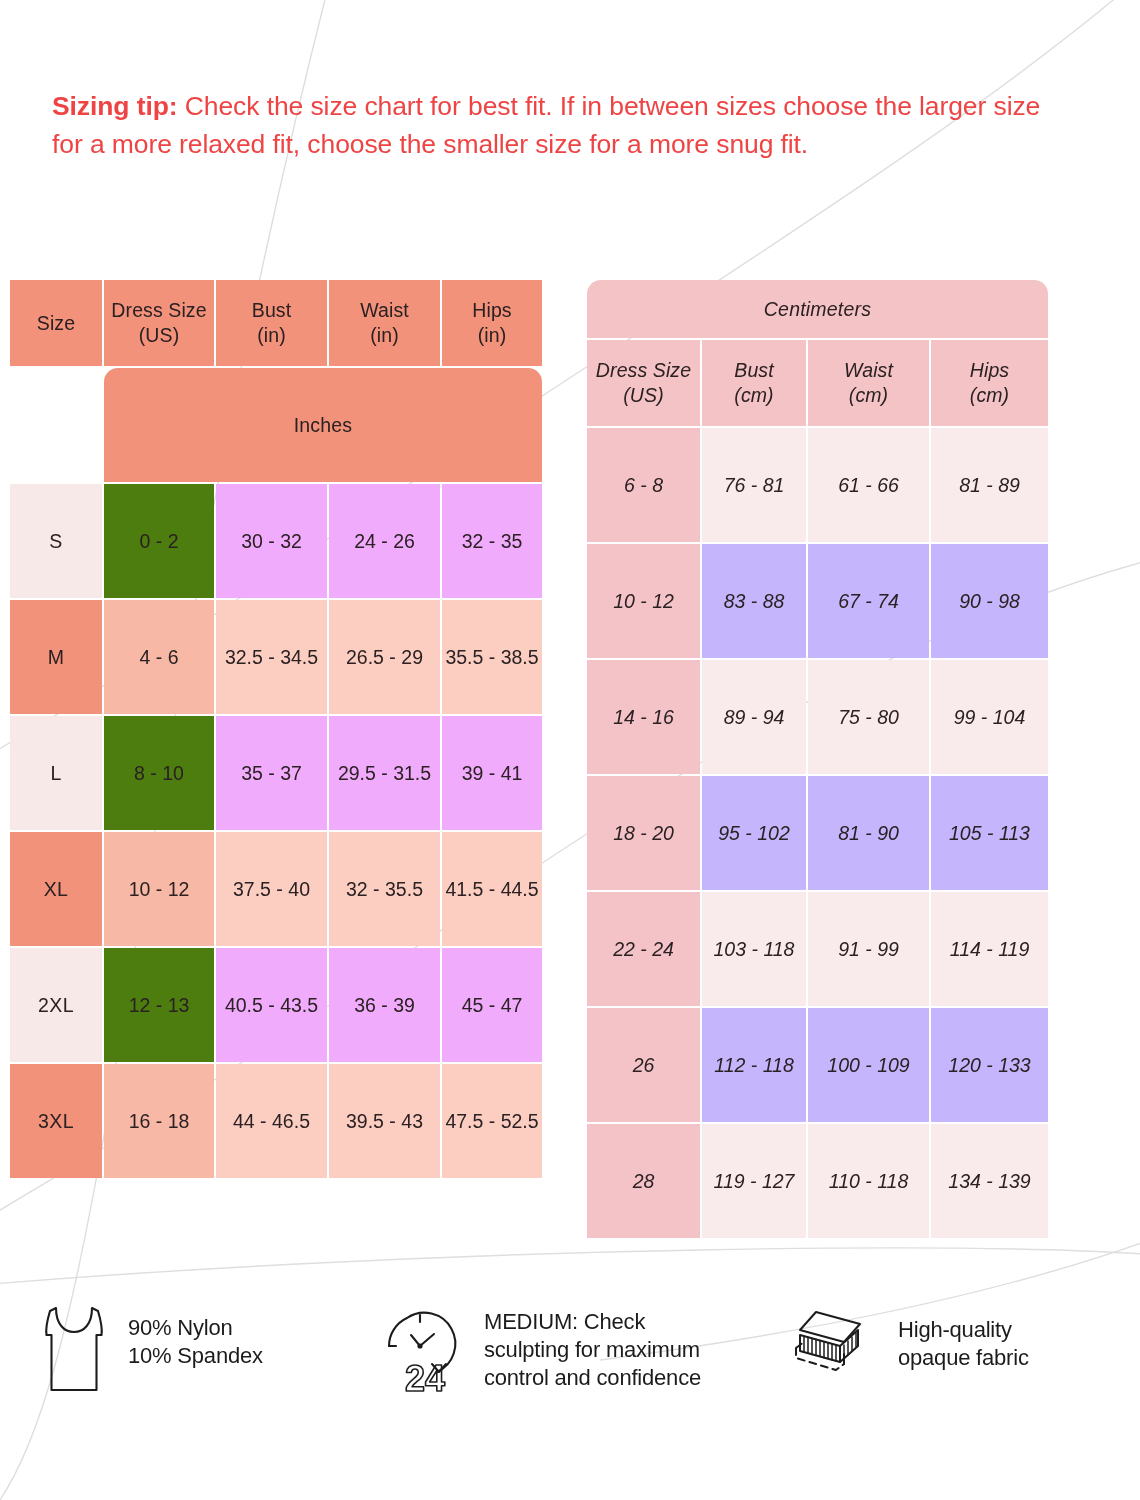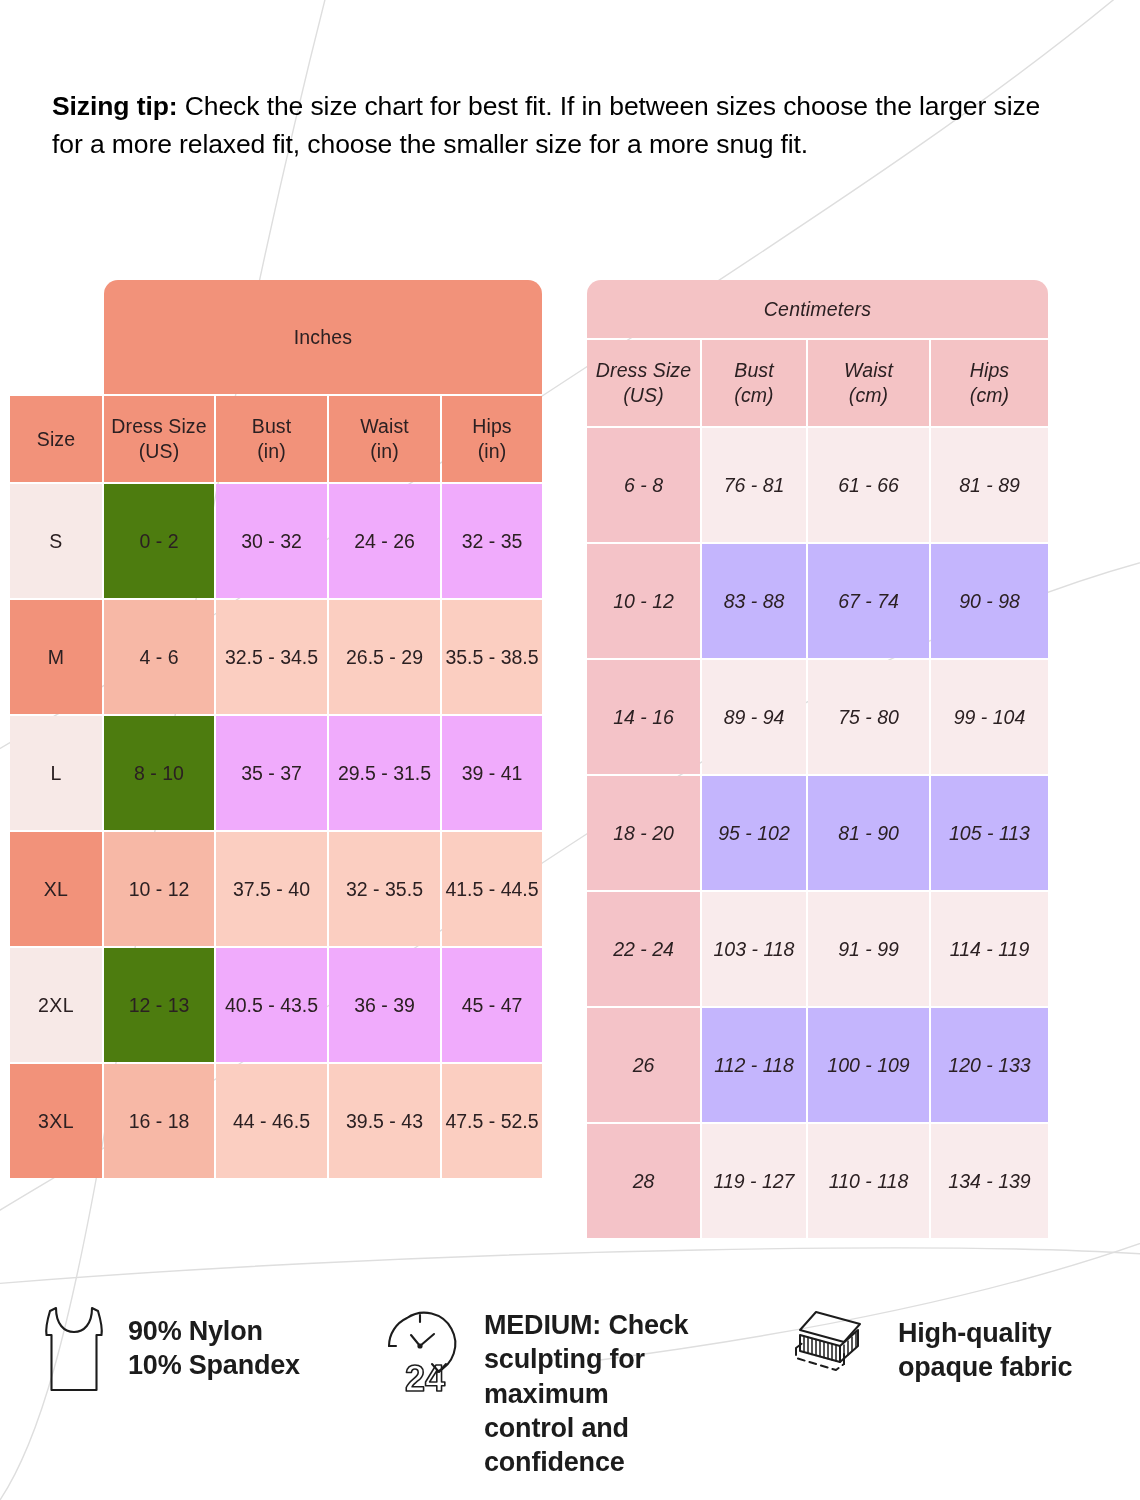--- a/index.html
+++ b/index.html
@@ -27,21 +27,21 @@
 
   
   .tip {
     position: absolute;
     left: 52px;
     top: 88px;
     width: 1000px;
     font-size: 26.5px;
     line-height: 1.42;
     letter-spacing: -0.1px;
-    color: #000000;
+    color: #ef4444;
     z-index: 3;
   }
   .tip b { font-weight: bold; }
 
   
   .charts {
     position: absolute;
     left: 0;
     top: 278px;
     width: 1140px;
@@ -139,26 +139,25 @@
   #feature-fabric   { margin-left: 38px;  width: 330px; }
   #feature-control  { margin-left: 8px;   width: 390px; }
   #feature-opaque   { margin-left: 18px;  width: 330px; }
 
   .feature .ficon {
     flex: 0 0 auto;
     margin-top: 2px;
     font-weight: bold;
   }
   .feature .ftext {
-    font-size: 27px;
+    font-size: 22px;
     line-height: 1.27;
     color: #1c1c1c;
     letter-spacing: -0.2px;
     padding-top: 14px;
-    font-weight: bold;
   }
   #feature-control .ftext { padding-top: 8px; }
   #feature-opaque  .ftext { padding-top: 16px; }
 </style>
 </head>
 <body>
 
 <svg class="bg-decor" viewBox="0 0 1140 1500" preserveAspectRatio="none">
   <g fill="none" stroke="#dedede" stroke-width="1.4">
     <path d="M330 -20 C 240 330, 175 700, 105 1130 C 70 1330, 40 1440, 0 1500"></path>
@@ -178,41 +177,41 @@
   <table class="tbl" id="inches-table">
     <colgroup>
       <col class="c-size">
         <col class="c-dress">
         <col class="c-bust">
         <col class="c-waist">
         <col class="c-hips">
     </colgroup>
     <tbody>
       <tr>
+        <td class="colhead sizehead">Size</td>
+        <td class="colhead">
+          <span>Dress Size</span><br>
+          <span>(US)</span>
+        </td>
+        <td class="colhead">
+          <span>Bust</span><br>
+          <span>(in)</span>
+        </td>
+        <td class="colhead">
+          <span>Waist</span><br>
+          <span>(in)</span>
+        </td>
+        <td class="colhead">
+          <span>Hips</span><br>
+          <span>(in)</span>
+        </td>
+      </tr>
+      <tr>
         <td class="blank-corner"></td>
         <td class="unit-banner" colspan="4">Inches</td>
-      </tr>
-      <tr>
-        <td class="colhead sizehead">Size</td>
-        <td class="colhead">
-          <span>Dress Size</span><br>
-          <span>(US)</span>
-        </td>
-        <td class="colhead">
-          <span>Bust</span><br>
-          <span>(in)</span>
-        </td>
-        <td class="colhead">
-          <span>Waist</span><br>
-          <span>(in)</span>
-        </td>
-        <td class="colhead">
-          <span>Hips</span><br>
-          <span>(in)</span>
-        </td>
       </tr>
 
       <tr>
         <td class="sz i-sz-light">S</td>
         <td class="i-dress-a">0 - 2</td>
         <td class="i-data-pale">30 - 32</td>
         <td class="i-data-pale">24 - 26</td>
         <td class="i-data-pale">32 - 35</td>
       </tr>
       <tr>

